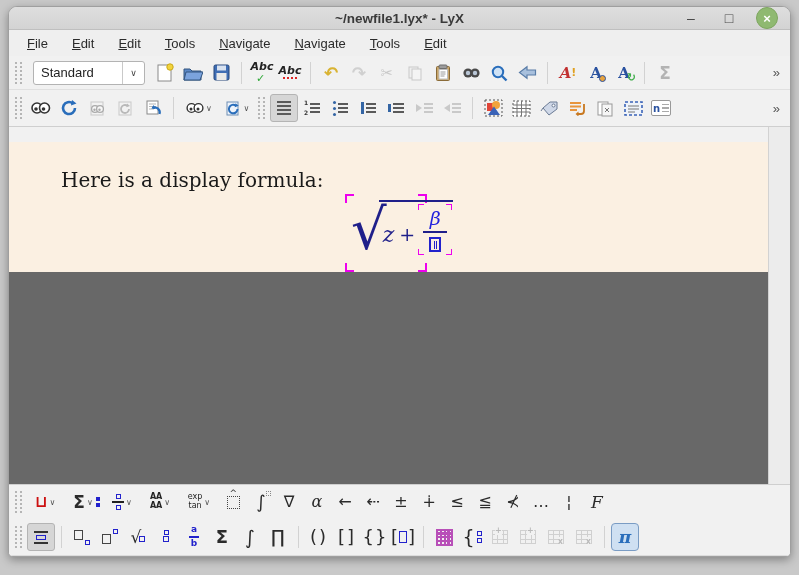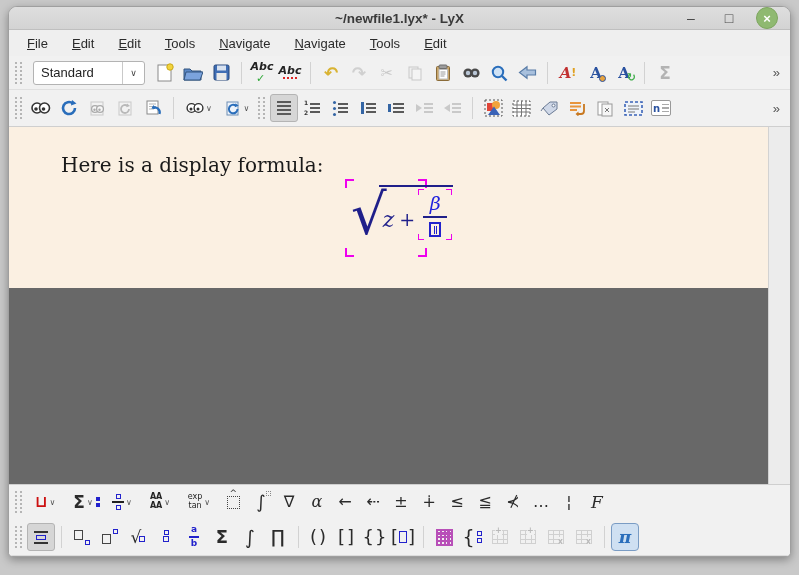--- a/index.html
+++ b/index.html
@@ -99,21 +99,21 @@
     text-shadow:0 0 1px #9cc0e4; }
   .disp-icon { display:flex; flex-direction:column; align-items:center; gap:2px; }
   .disp-icon .l { width:14px; height:2px; background:#333; }
   .disp-icon .b { width:10px; height:5px; border:1.5px solid #2222cc; }
   .casesicon { display:flex; align-items:center; gap:2px; }
   .colboxes { display:flex; flex-direction:column; gap:2px; }
 
   
   .docrow { flex:1 1 auto; display:flex; min-height:0; }
   .doccol { flex:1; display:flex; flex-direction:column; position:relative; }
-  .page { height:161px; background:#fbf0e2; position:relative; flex:0 0 auto; }
+  .page { height:130px; background:#fbf0e2; position:relative; flex:0 0 auto;margin-top:15px; }
   .outside { flex:1; background:#686868; }
   .scrollstrip { width:22px; background:#ececec; border-left:1px solid #d2d2d2; flex:0 0 auto; }
 
   .paratext { position:absolute; left:52px; top:26px; font-family:"DejaVu Serif",serif; font-size:20px; color:#1a1a1a; }
 
   .math-inset { position:absolute; left:336px; top:52px; width:82px; height:78px; }
   .cor { position:absolute; width:9px; height:9px; }
   .cor.tl { left:0; top:0; border-left:2px solid #ee00ee; border-top:2px solid #ee00ee; }
   .cor.tr { right:0; top:0; border-right:2px solid #ee00ee; border-top:2px solid #ee00ee; }
   .cor.bl { left:0; bottom:0; border-left:2px solid #ee00ee; border-bottom:2px solid #ee00ee; }

